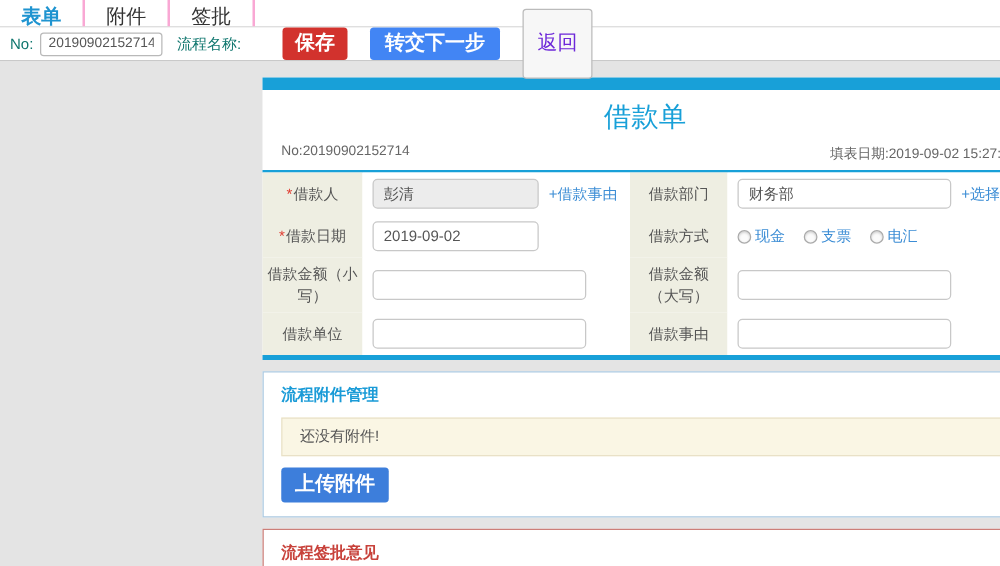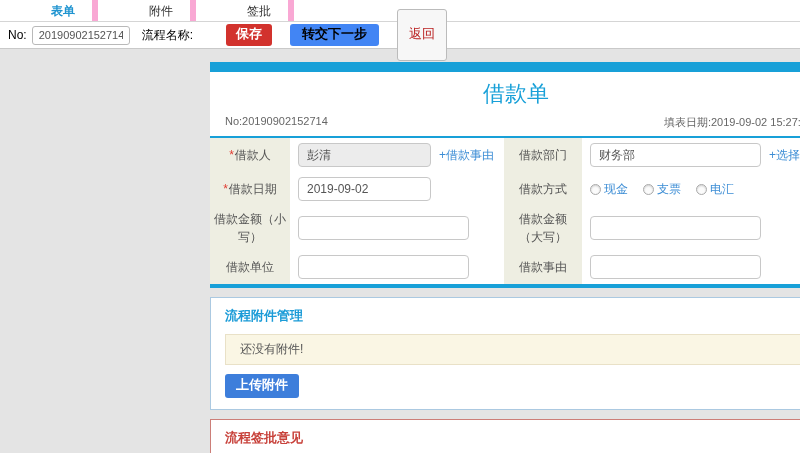--- a/index.html
+++ b/index.html
@@ -4,33 +4,33 @@
 <style>
   * { box-sizing: border-box; }
   html,body { margin:0; padding:0; }
   body {
     width:800px; height:453px; overflow:hidden; position:relative;
     background:#e4e4e4; color:#333;
     font-family:"Liberation Sans", sans-serif; font-size:12px;
   }
   
   .tabbar { display:flex; background:#fff; border-bottom:1px solid #d5d5d5; height:22px; }
-  .tab { padding:3px 17px 0; border-right:6px solid #f9a8d4; color:#333; cursor:pointer; font-size:12px;margin-left:34px; }
+  .tab { padding:3px 17px 0; border-right:2px solid #f9a8d4; color:#333; cursor:pointer; font-size:16px; }
   .tab.active { color:#1f94d0; font-weight:bold; }
   .tabbar .spacer { flex:1; }
   
   .toolbar { display:flex; align-items:center; background:#fff; border-bottom:1px solid #c9c9c9; height:27px; padding:0 8px; }
-  .lbl { color:#000000; margin-right:5px; white-space:nowrap; }
+  .lbl { color:#0f766e; margin-right:5px; white-space:nowrap; }
   .inp { height:19px; border:1px solid #b9b9b9; border-radius:3px; padding:0 6px; font-size:11px; color:#555; font-family:inherit; }
   .no-inp { width:98px; margin-right:12px; }
   .name-inp { width:242px; }
-  .btn { border:none; border-radius:3px; font-size:13px; padding:4px 10px; cursor:pointer; font-family:Liberation Mono, monospace; line-height:1.1; }
+  .btn { border:none; border-radius:3px; font-size:16px; padding:4px 10px; cursor:pointer; font-family:Liberation Serif, serif; line-height:1.1; }
   .btn.save { background:#d2322d; color:#fff; font-weight:bold; margin-left:28px; }
-  .btn.next { background:#4285f4; color:#000000; font-weight:bold; margin-left:18px; padding:4px 12px; }
-  .btn.back { background:#f7f7f7; border:1px solid #bbb; color:#b91c1c; margin-left:18px; padding:18px 11px; }
+  .btn.next { background:#4285f4; color:#ffffff; font-weight:bold; margin-left:18px; padding:4px 12px; }
+  .btn.back { background:#f7f7f7; border:1px solid #bbb; color:#6d28d9; margin-left:18px; padding:18px 11px; }
   
   .content { margin-left:210px; width:612px; padding-top:13px; }
   .panel { background:#fff; }
   .topbar { height:10px; background:#18a0d8; }
   .form-title { text-align:center; color:#18a0d8; font-size:22px; padding:7px 0 3px; }
   .meta { display:flex; justify-content:space-between; font-size:11px; color:#666; padding:3px 15px 6px; border-bottom:2px solid #18a0d8; }
   .grid { display:grid; grid-template-columns:80px 214px 78px 1fr; border-bottom:4px solid #18a0d8; }
   .lc { background:#eeeee2; display:flex; align-items:center; justify-content:center; text-align:center; color:#555; padding:4px; line-height:1.5; }
   .fc { display:flex; align-items:center; padding:5px 8px; gap:8px; background:#fff; }
   .finp { height:24px; border:1px solid #c8c8c8; border-radius:4px; padding:0 8px; font-size:12px; color:#555; width:133px; font-family:inherit; background:#fff; }

